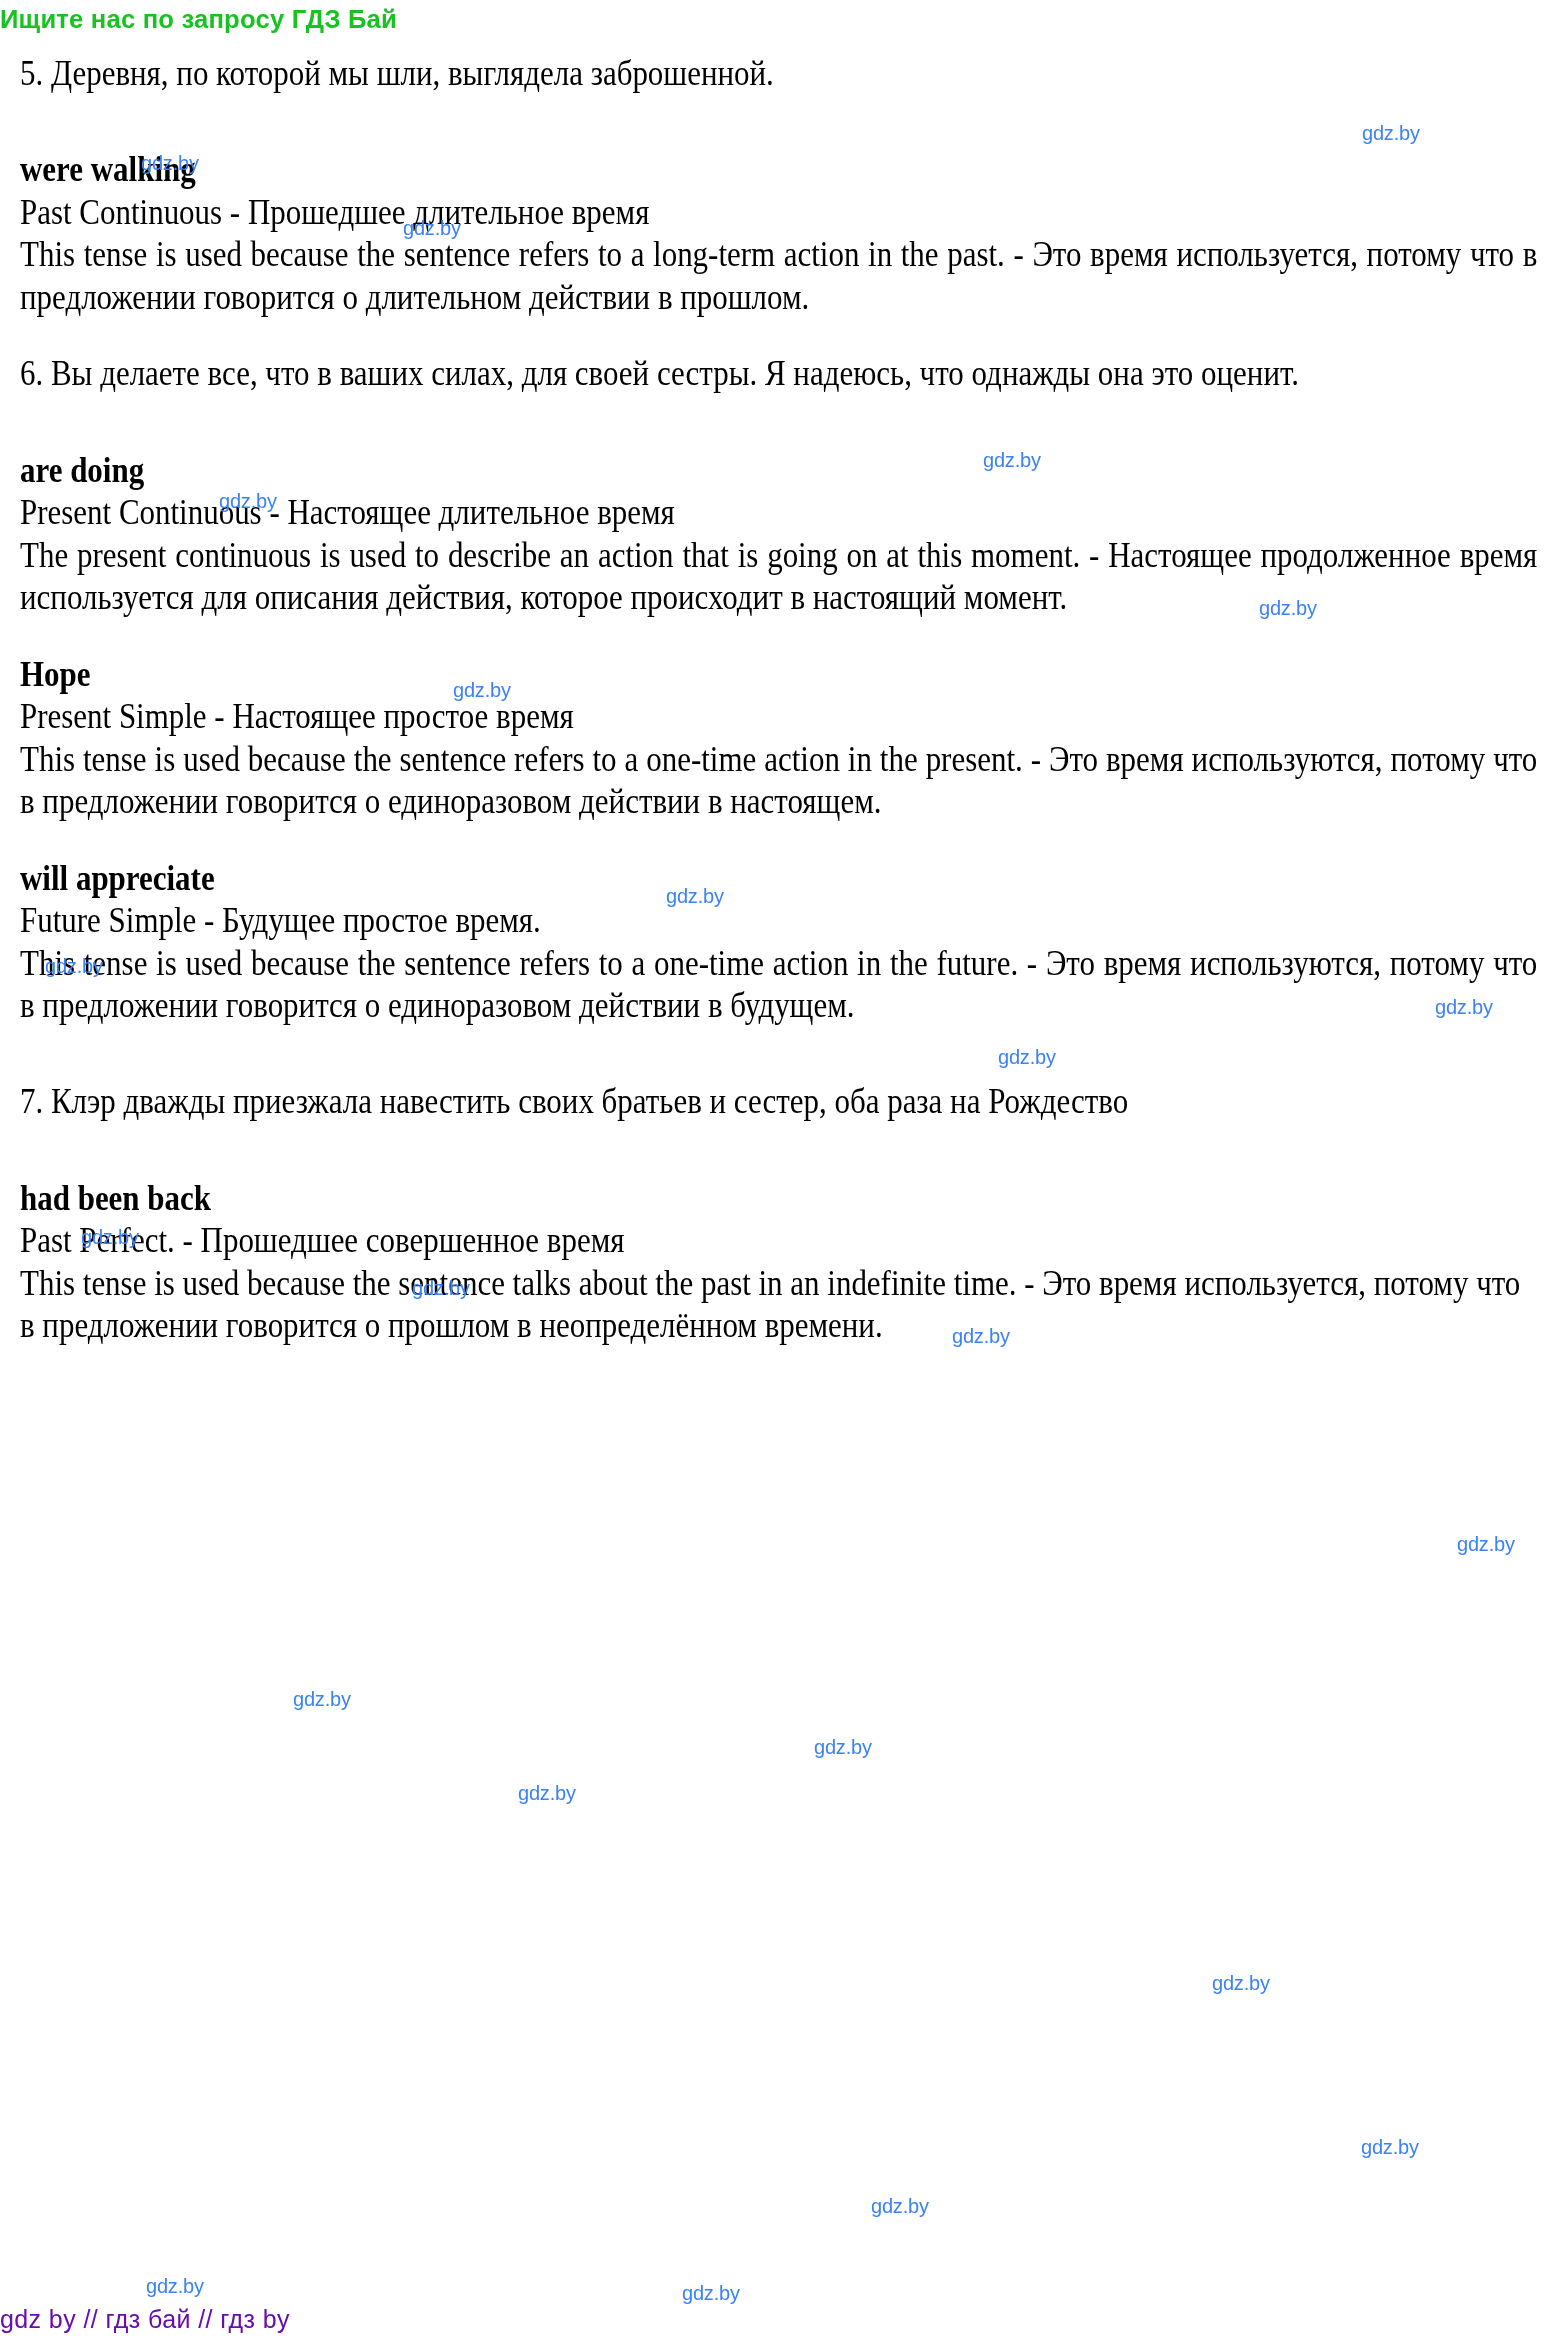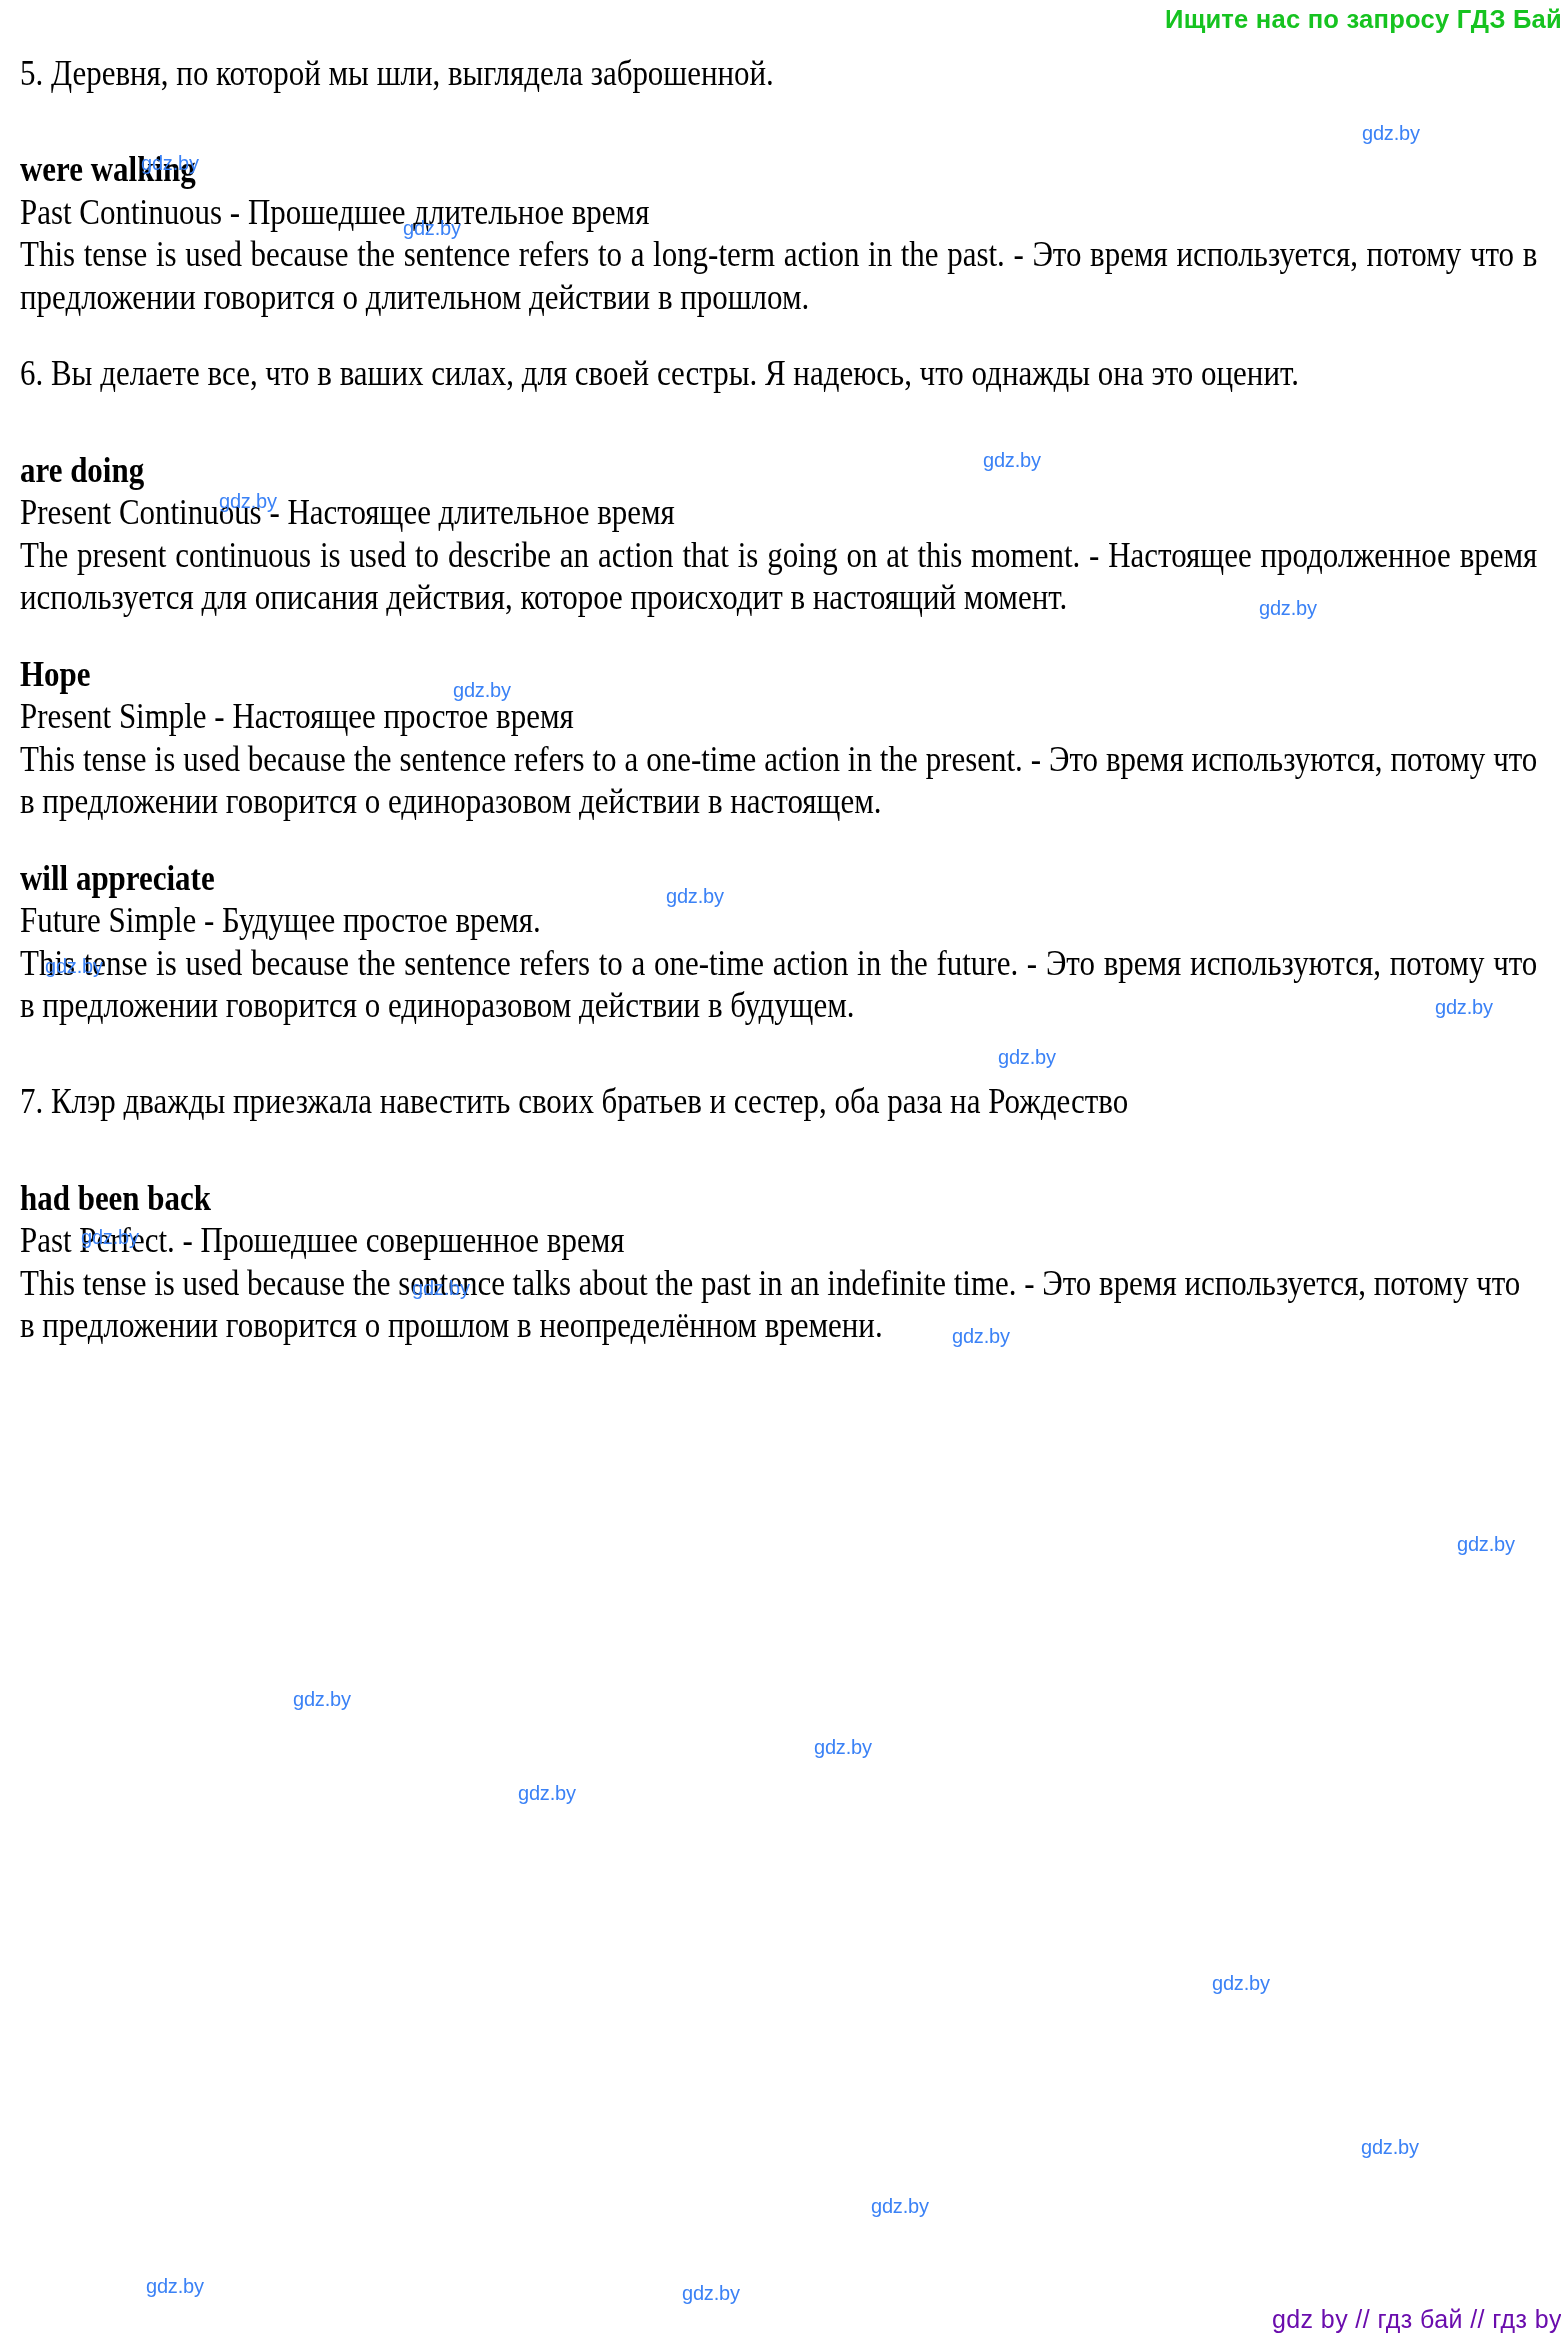--- a/index.html
+++ b/index.html
@@ -17,21 +17,21 @@
     height: 2342px;
     background: #ffffff;
     overflow: hidden;
   }
   
   .site-header {
     position: absolute;
     top: 4.6px;
     left: 0;
     width: 1562px;
-    text-align: right;
+    text-align: left;
     font-family: "Liberation Sans", "DejaVu Sans", sans-serif;
     font-size: 25.6px;
     font-weight: 700;
     color: #16c320;
     letter-spacing: 0.2px;
   }
   
   .content {
     position: absolute;
     left: 20px;
@@ -73,21 +73,21 @@
     white-space: nowrap;
     pointer-events: none;
     letter-spacing: -0.2px;
   }
   
   .site-footer {
     position: absolute;
     bottom: 7.7px;
     left: 0;
     width: 1562px;
-    text-align: right;
+    text-align: left;
     font-family: "Liberation Sans", "DejaVu Sans", sans-serif;
     font-size: 25px;
     font-weight: 400;
     color: #6a0dad;
     letter-spacing: 0.4px;
   }
 </style>
 </head>
 <body>
 

